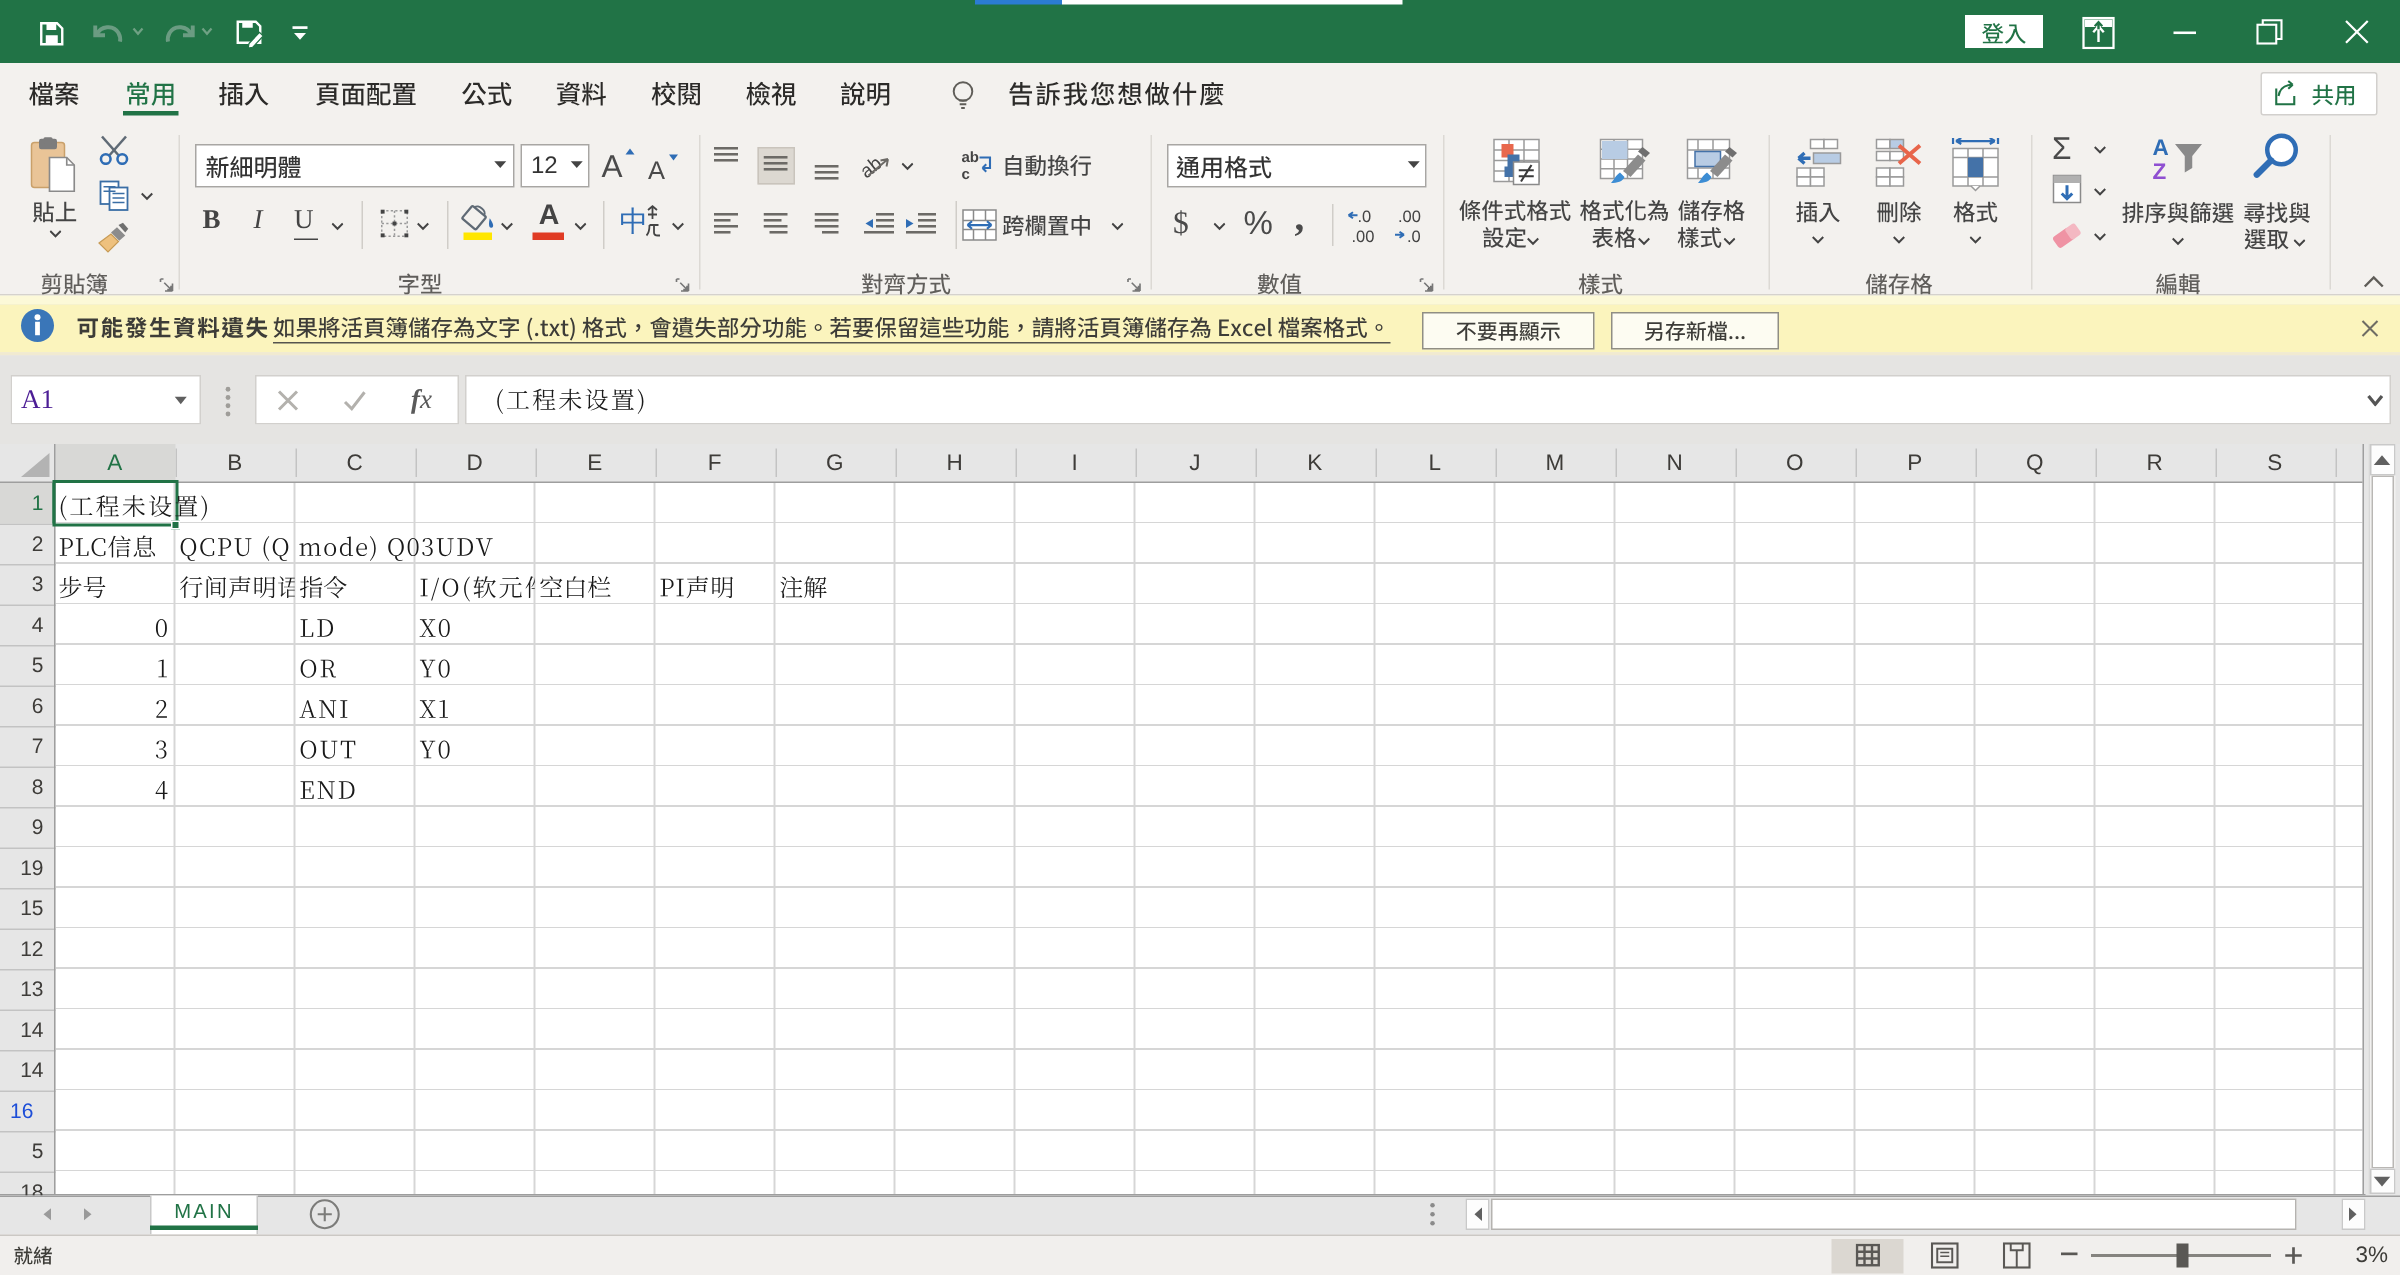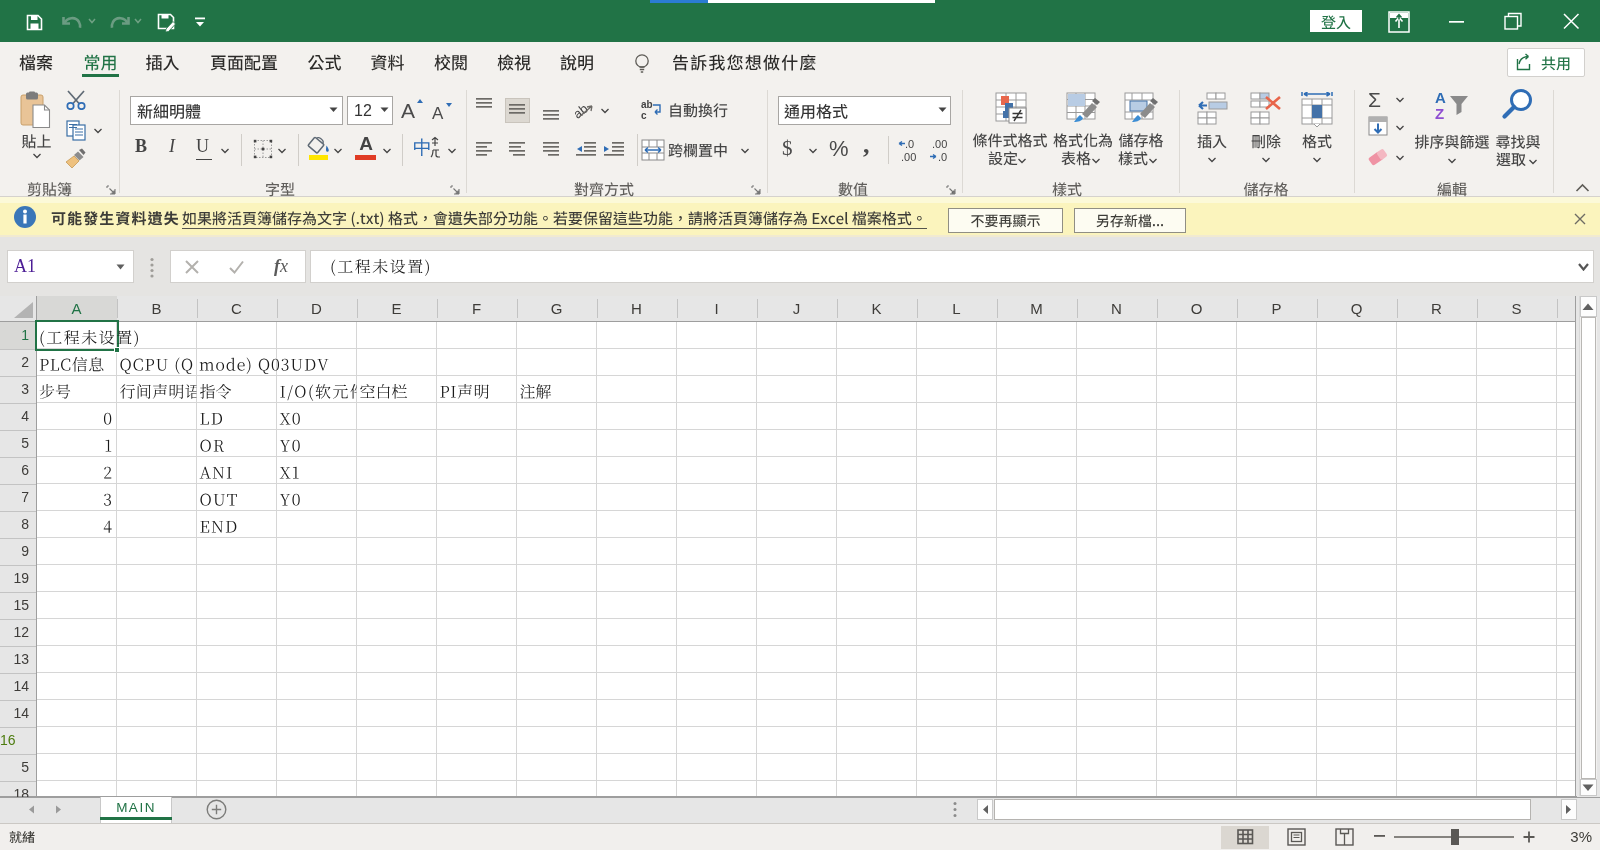--- a/index.html
+++ b/index.html
@@ -539,21 +539,21 @@
     <div class="abs" style="left:0px;top:456.5px;width:29px;height:27px;line-height:27px;text-align:right;font-size:14px;color:#3e3c39;">6</div>
     <div class="abs" style="left:0px;top:483.5px;width:29px;height:27px;line-height:27px;text-align:right;font-size:14px;color:#3e3c39;">7</div>
     <div class="abs" style="left:0px;top:510.5px;width:29px;height:27px;line-height:27px;text-align:right;font-size:14px;color:#3e3c39;">8</div>
     <div class="abs" style="left:0px;top:537.5px;width:29px;height:27px;line-height:27px;text-align:right;font-size:14px;color:#3e3c39;">9</div>
     <div class="abs" style="left:0px;top:564.5px;width:29px;height:27px;line-height:27px;text-align:right;font-size:14px;color:#3e3c39;">19</div>
     <div class="abs" style="left:0px;top:591.5px;width:29px;height:27px;line-height:27px;text-align:right;font-size:14px;color:#3e3c39;">15</div>
     <div class="abs" style="left:0px;top:618.5px;width:29px;height:27px;line-height:27px;text-align:right;font-size:14px;color:#3e3c39;">12</div>
     <div class="abs" style="left:0px;top:645.5px;width:29px;height:27px;line-height:27px;text-align:right;font-size:14px;color:#3e3c39;">13</div>
     <div class="abs" style="left:0px;top:672.5px;width:29px;height:27px;line-height:27px;text-align:right;font-size:14px;color:#3e3c39;">14</div>
     <div class="abs" style="left:0px;top:699.5px;width:29px;height:27px;line-height:27px;text-align:right;font-size:14px;color:#3e3c39;">14</div>
-    <div class="abs" style="left:0px;top:726.5px;width:29px;height:27px;line-height:27px;text-align:left;font-size:14px;color:#4d7c0f;">16</div>
+    <div class="abs" style="left:0px;top:726.5px;width:29px;height:27px;line-height:27px;text-align:center;font-size:14px;color:#1d4ed8;">16</div>
     <div class="abs" style="left:0px;top:753.5px;width:29px;height:27px;line-height:27px;text-align:right;font-size:14px;color:#3e3c39;">5</div>
     <div class="abs" style="left:0px;top:780.5px;width:29px;height:27px;line-height:27px;text-align:right;font-size:14px;color:#3e3c39;">18</div>
     <div class="abs" style="left:34.5px;top:319.5px;width:84px;height:31px;border:2px solid #217346"></div>
     <div class="abs" style="left:113.5px;top:346.5px;width:6px;height:6px;background:#217346;border:1px solid #fff"></div>
     <div class="abs" style="left:1579px;top:296px;width:18px;height:500px;background:#f2f1f0;border-left:1px solid #d8d8d8"></div>
     <div class="abs" style="left:1579.5px;top:296px;width:17px;height:21px;background:#fdfdfd;border:1px solid #c9c9c9"></div>
     <svg class="abs" style="left:1582px;top:303px" width="12" height="8" viewBox="0 0 12 8">
       <path d="M6 0.5 L11.5 7 L0.5 7 Z" fill="#606060"></path>
     </svg>
     <div class="abs" style="left:1580.5px;top:317px;width:15px;height:462px;background:#fff;border:1px solid #b9b7b4"></div>

